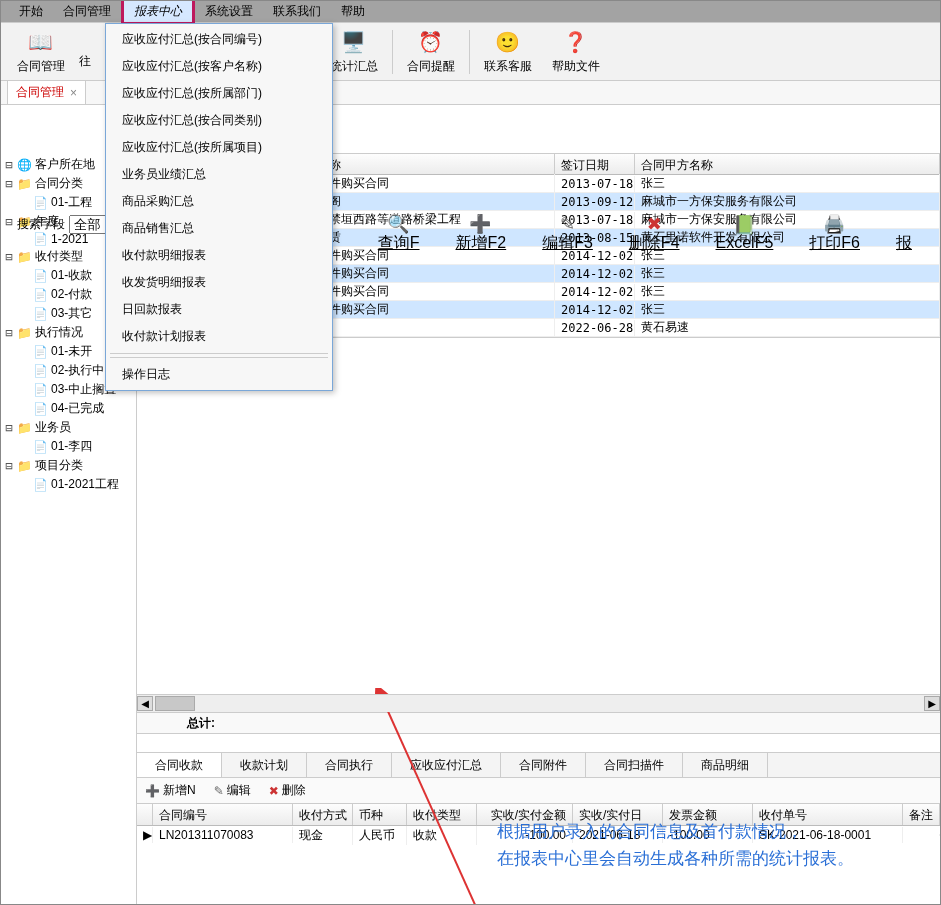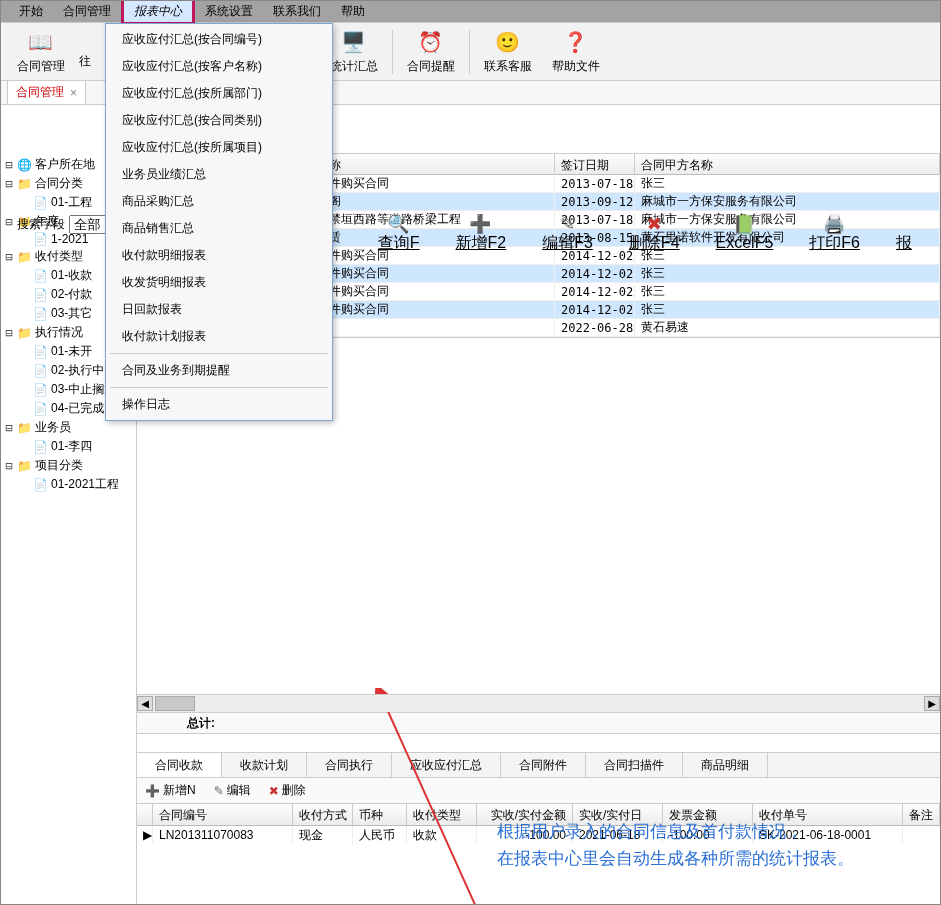--- a/index.html
+++ b/index.html
@@ -96,21 +96,20 @@
     <div class="dd-item">应收应付汇总(按合同类别)</div>
     <div class="dd-item">应收应付汇总(按所属项目)</div>
     <div class="dd-item">业务员业绩汇总</div>
     <div class="dd-item">商品采购汇总</div>
     <div class="dd-item">商品销售汇总</div>
     <div class="dd-item">收付款明细报表</div>
     <div class="dd-item">收发货明细报表</div>
     <div class="dd-item">日回款报表</div>
     <div class="dd-item">收付款计划报表</div>
     <div class="dd-sep"></div>
-    <div class="dd-item">合同及业务到期提醒</div>
     <div class="dd-sep"></div>
     <div class="dd-item">操作日志</div>
   </div>
 
 <div class="toolbar" id="toolbar">
     <div class="tb-btn">
       <div class="tb-icon" style="color: rgb(51, 170, 102);">📖</div>
       <div class="tb-label">合同管理</div>
     </div>
     <div style="padding: 20px 4px 0px;">往</div>

